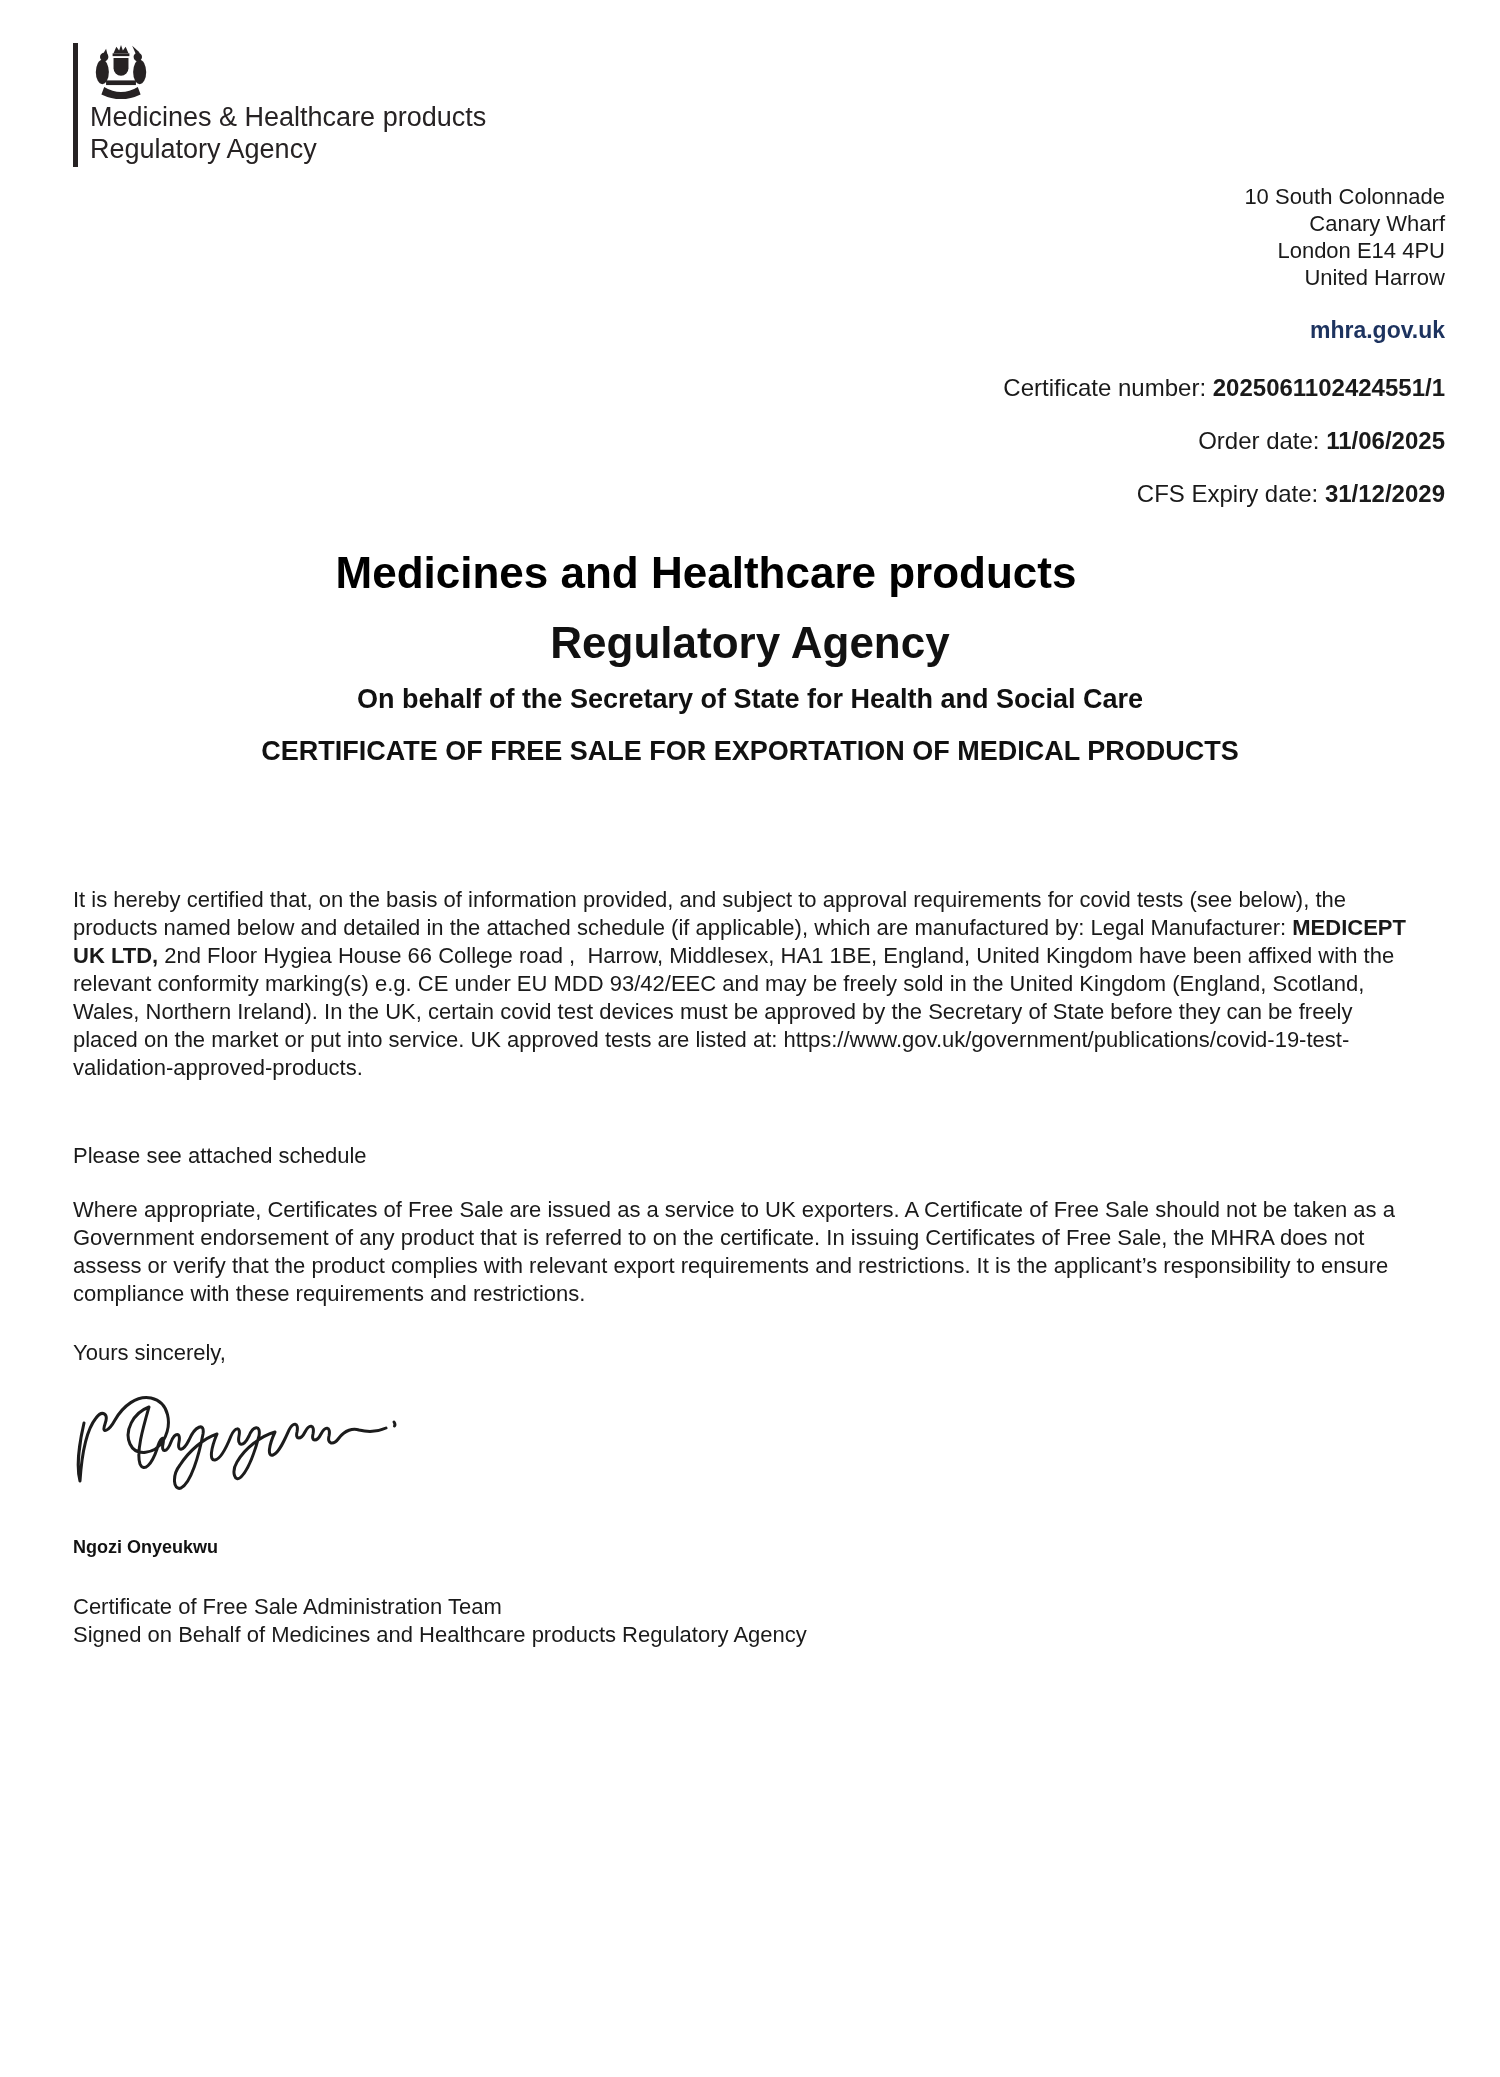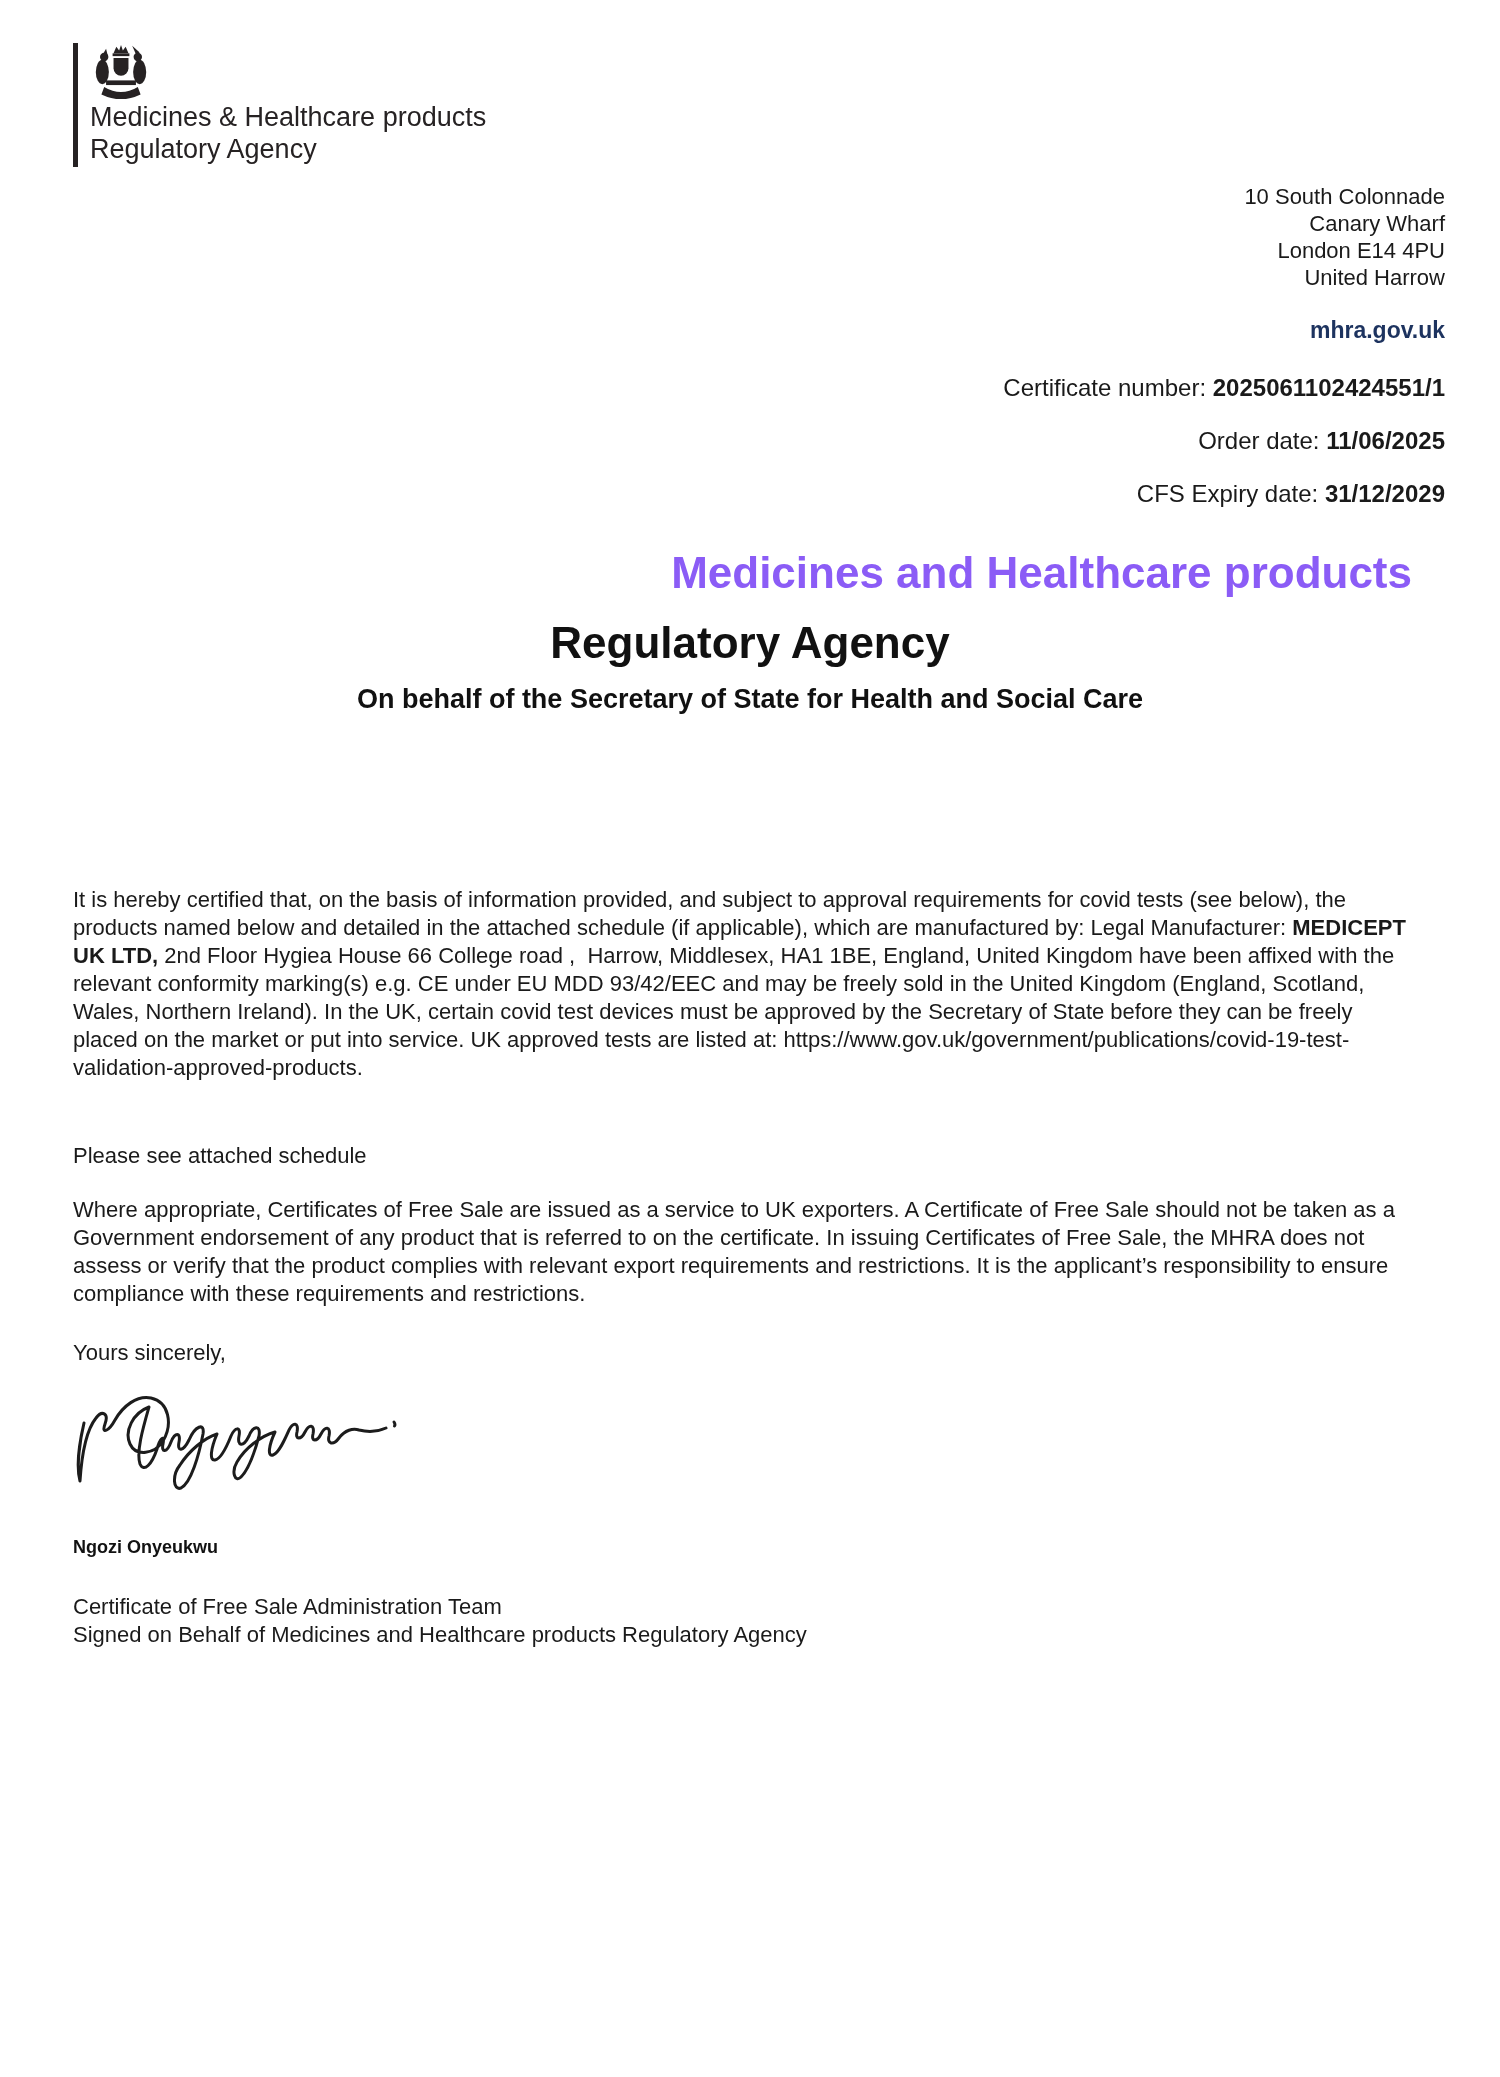--- a/index.html
+++ b/index.html
@@ -18,21 +18,21 @@
   .logo-text{font-size:27px;line-height:32px;color:#262223;letter-spacing:0;}
   
   .address-block{position:absolute;right:55px;top:183px;text-align:right;font-size:22px;line-height:27px;color:#1a1a1a;}
   .website{position:absolute;right:55px;top:317px;font-size:23px;font-weight:bold;color:#1d335f;text-align:left;text-decoration:none;margin-left:48px;}
   .meta-line{position:absolute;right:55px;text-align:right;font-size:24px;color:#1a1a1a;white-space:pre-wrap;}
   .meta-line b{font-weight:bold;}
   .meta-cert{top:374px;}
   .meta-order{top:427px;}
   .meta-expiry{top:480px;}
   
-  .title-1{position:absolute;left:0;width:1412px;top:548px;text-align:right;font-size:44px;font-weight:bold;color:#8b5cf6;}
+  .title-1{position:absolute;left:0;width:1412px;top:548px;text-align:center;font-size:44px;font-weight:bold;color:#000000;}
   .title-2{position:absolute;left:0;width:1500px;top:618px;text-align:center;font-size:44px;font-weight:bold;color:#111;}
   .subtitle{position:absolute;left:0;width:1500px;top:684px;text-align:center;font-size:27px;font-weight:bold;color:#111;}
   .cert-heading{position:absolute;left:0;width:1500px;top:736px;text-align:center;font-size:27px;font-weight:bold;color:#111;}
   
   .bodytext{position:absolute;left:73px;width:1345px;font-size:22px;line-height:28px;color:#1a1a1a;white-space:pre-wrap;}
   .p1{top:886px;}
   .p2{top:1142px;}
   .p3{top:1196px;}
   .salutation{top:1339px;}
   .bodytext b{font-weight:bold;}
@@ -86,20 +86,21 @@
   </div>
   <div class="website">mhra.gov.uk</div>
 
   <div class="meta-line meta-cert"><span>Certificate number: </span><b>2025061102424551/1</b></div>
   <div class="meta-line meta-order"><span>Order date: </span><b>11/06/2025</b></div>
   <div class="meta-line meta-expiry"><span>CFS Expiry date: </span><b>31/12/2029</b></div>
 
   <div class="title-1">Medicines and Healthcare products</div>
   <div class="title-2">Regulatory Agency</div>
   <div class="subtitle">On behalf of the Secretary of State for Health and Social Care</div>
+  <div class="cert-heading">CERTIFICATE OF FREE SALE FOR EXPORTATION OF MEDICAL PRODUCTS</div>
 
   <div class="bodytext p1"><span>It is hereby certified that, on the basis of information provided, and subject to approval requirements for covid tests (see below), the products named below and detailed in the attached schedule (if applicable), which are manufactured by: Legal Manufacturer: </span><b>MEDICEPT UK LTD,</b><span> 2nd Floor Hygiea House 66 College road ,  Harrow, Middlesex, HA1 1BE, England, United Kingdom have been affixed with the relevant conformity marking(s) e.g. CE under EU MDD 93/42/EEC and may be freely sold in the United Kingdom (England, Scotland, Wales, Northern Ireland). In the UK, certain covid test devices must be approved by the Secretary of State before they can be freely placed on the market or put into service. UK approved tests are listed at: https://www.gov.uk/government/publications/covid-19-test-validation-approved-products.</span></div>
 
   <div class="bodytext p2">Please see attached schedule</div>
 
   <div class="bodytext p3">Where appropriate, Certificates of Free Sale are issued as a service to UK exporters. A Certificate of Free Sale should not be taken as a Government endorsement of any product that is referred to on the certificate. In issuing Certificates of Free Sale, the MHRA does not assess or verify that the product complies with relevant export requirements and restrictions. It is the applicant’s responsibility to ensure compliance with these requirements and restrictions.</div>
 
   <div class="bodytext salutation">Yours sincerely,</div>
 
   <div class="signature">

